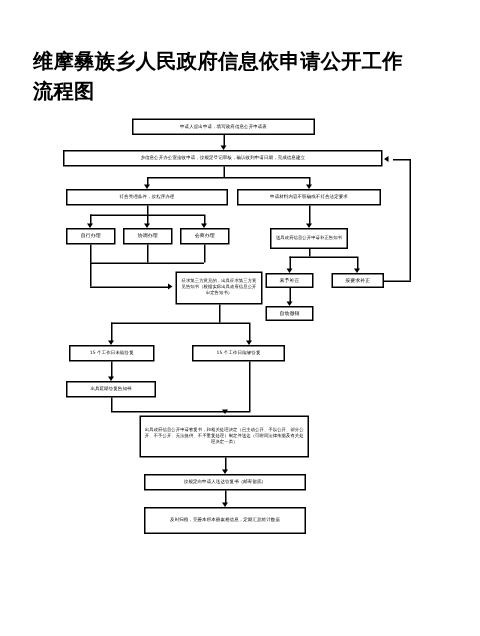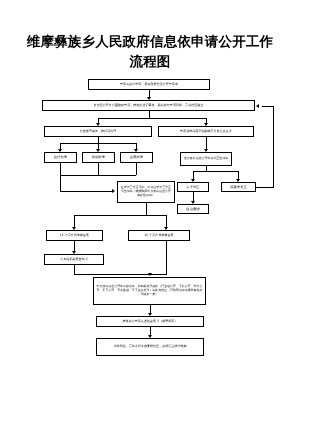--- a/index.html
+++ b/index.html
@@ -9,21 +9,21 @@
     font-family:"DejaVu Sans","Liberation Sans",sans-serif;
     color:#000;
     overflow:hidden;
     position:relative;
   }
   #stage{position:relative;width:300px;height:424px;}
 
   .title{
     position:absolute;
     left:22px;top:32px;width:256px;
-    text-align:center;
+    text-align:left;
     font-size:13.5px;
     font-weight:bold;
     line-height:1.45;
     letter-spacing:0.2px;
   }
 
   .box{
     position:absolute;
     box-sizing:border-box;
     border:0.7px solid #000;

